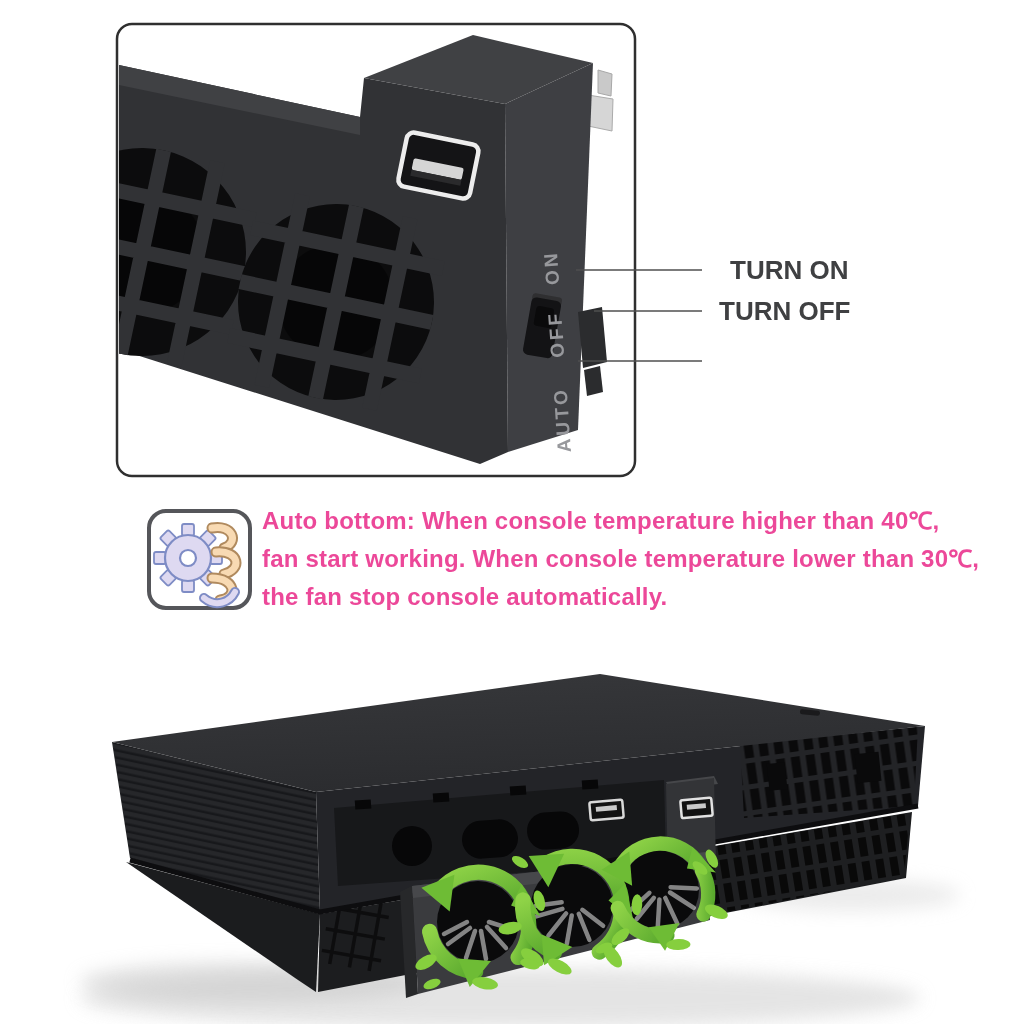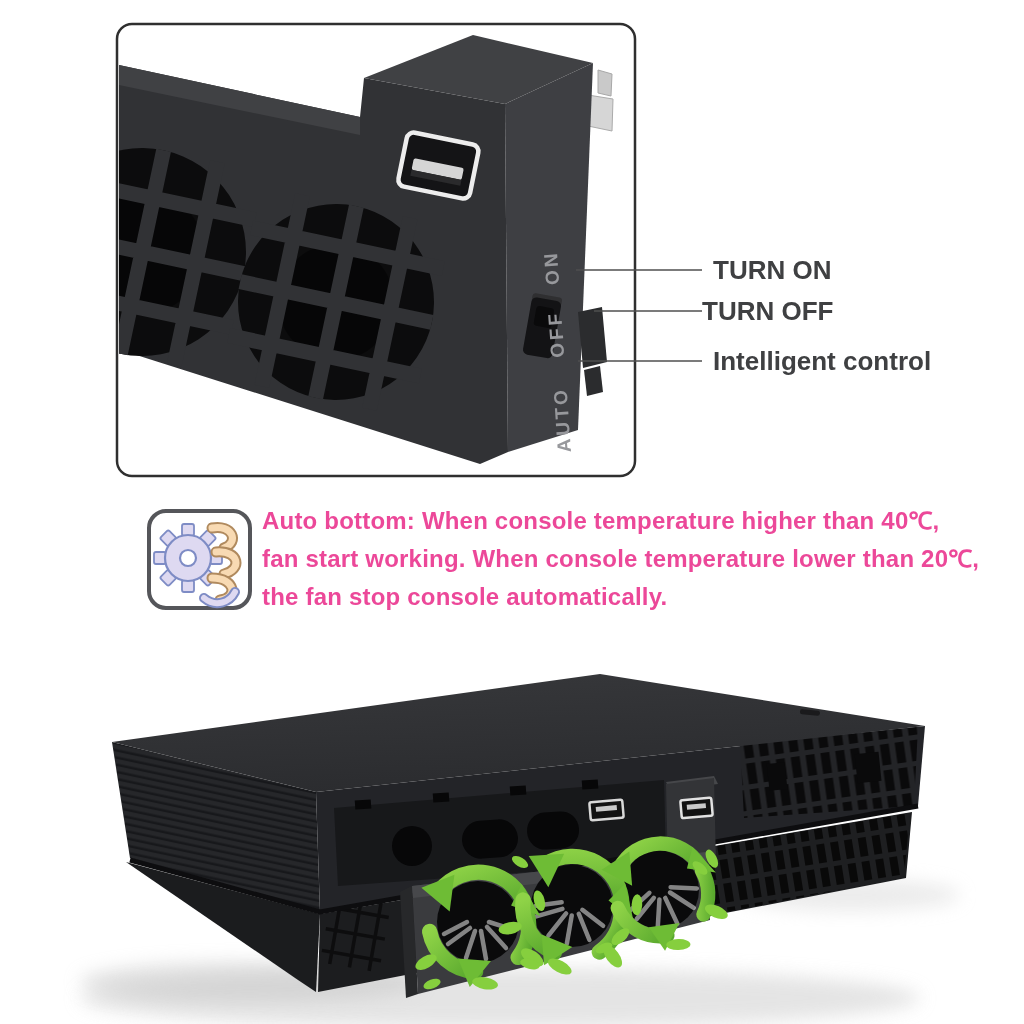--- a/index.html
+++ b/index.html
@@ -1,18 +1,18 @@
 <!DOCTYPE html>
 <html><head>
 <meta charset="utf-8">
 <style>
   html,body{margin:0;padding:0;background:#ffffff;}
   #canvas{position:relative;width:1024px;height:1024px;background:#ffffff;overflow:hidden;
           font-family:"Liberation Sans", sans-serif;}
-  .callout{position:absolute;font-weight:bold;font-size:26px;color:#3f4042;white-space:nowrap;line-height:26px;}
+  .callout{position:absolute;font-weight:bold;font-size:26px;color:#3f4042;white-space:nowrap;line-height:26px;margin-left:17px;}
   .descline{position:absolute;left:262px;font-weight:bold;font-size:24px;color:#ec4899;white-space:nowrap;line-height:30px;letter-spacing:0.2px;}
   svg text.switchword{font-family:"Liberation Sans", sans-serif;font-weight:bold;fill:#97989c;font-size:19px;letter-spacing:3px;}
 </style>
 </head>
 <body>
 
 <div id="canvas">
 
 <svg width="1024" height="1024" viewBox="0 0 1024 1024">
   <defs>
@@ -236,22 +236,21 @@
         <ellipse cx="700" cy="868" rx="9" ry="4.5" transform="rotate(40 700 868)"></ellipse>
         <ellipse cx="520" cy="862" rx="9" ry="4.5" transform="rotate(30 520 862)"></ellipse>
       </g>
     </g>
   </g>
 </svg>
 
   
   <div class="callout" style="left:713px;top:257px">TURN ON</div>
   <div class="callout" style="left:702px;top:298px">TURN OFF</div>
-  <div class="callout" style="left:713px;top:348px">Intelligent control</div>
 
   
   <div>
     <div class="descline" style="top:506px">Auto bottom: When console temperature higher than 40℃,</div>
-    <div class="descline" style="top:544px">fan start  working. When console temperature lower than 20℃,</div>
+    <div class="descline" style="top:544px">fan start  working. When console temperature lower than 30℃,</div>
     <div class="descline" style="top:582px">the fan stop console automatically.</div>
   </div>
 
 </div>
 
 </body></html>

